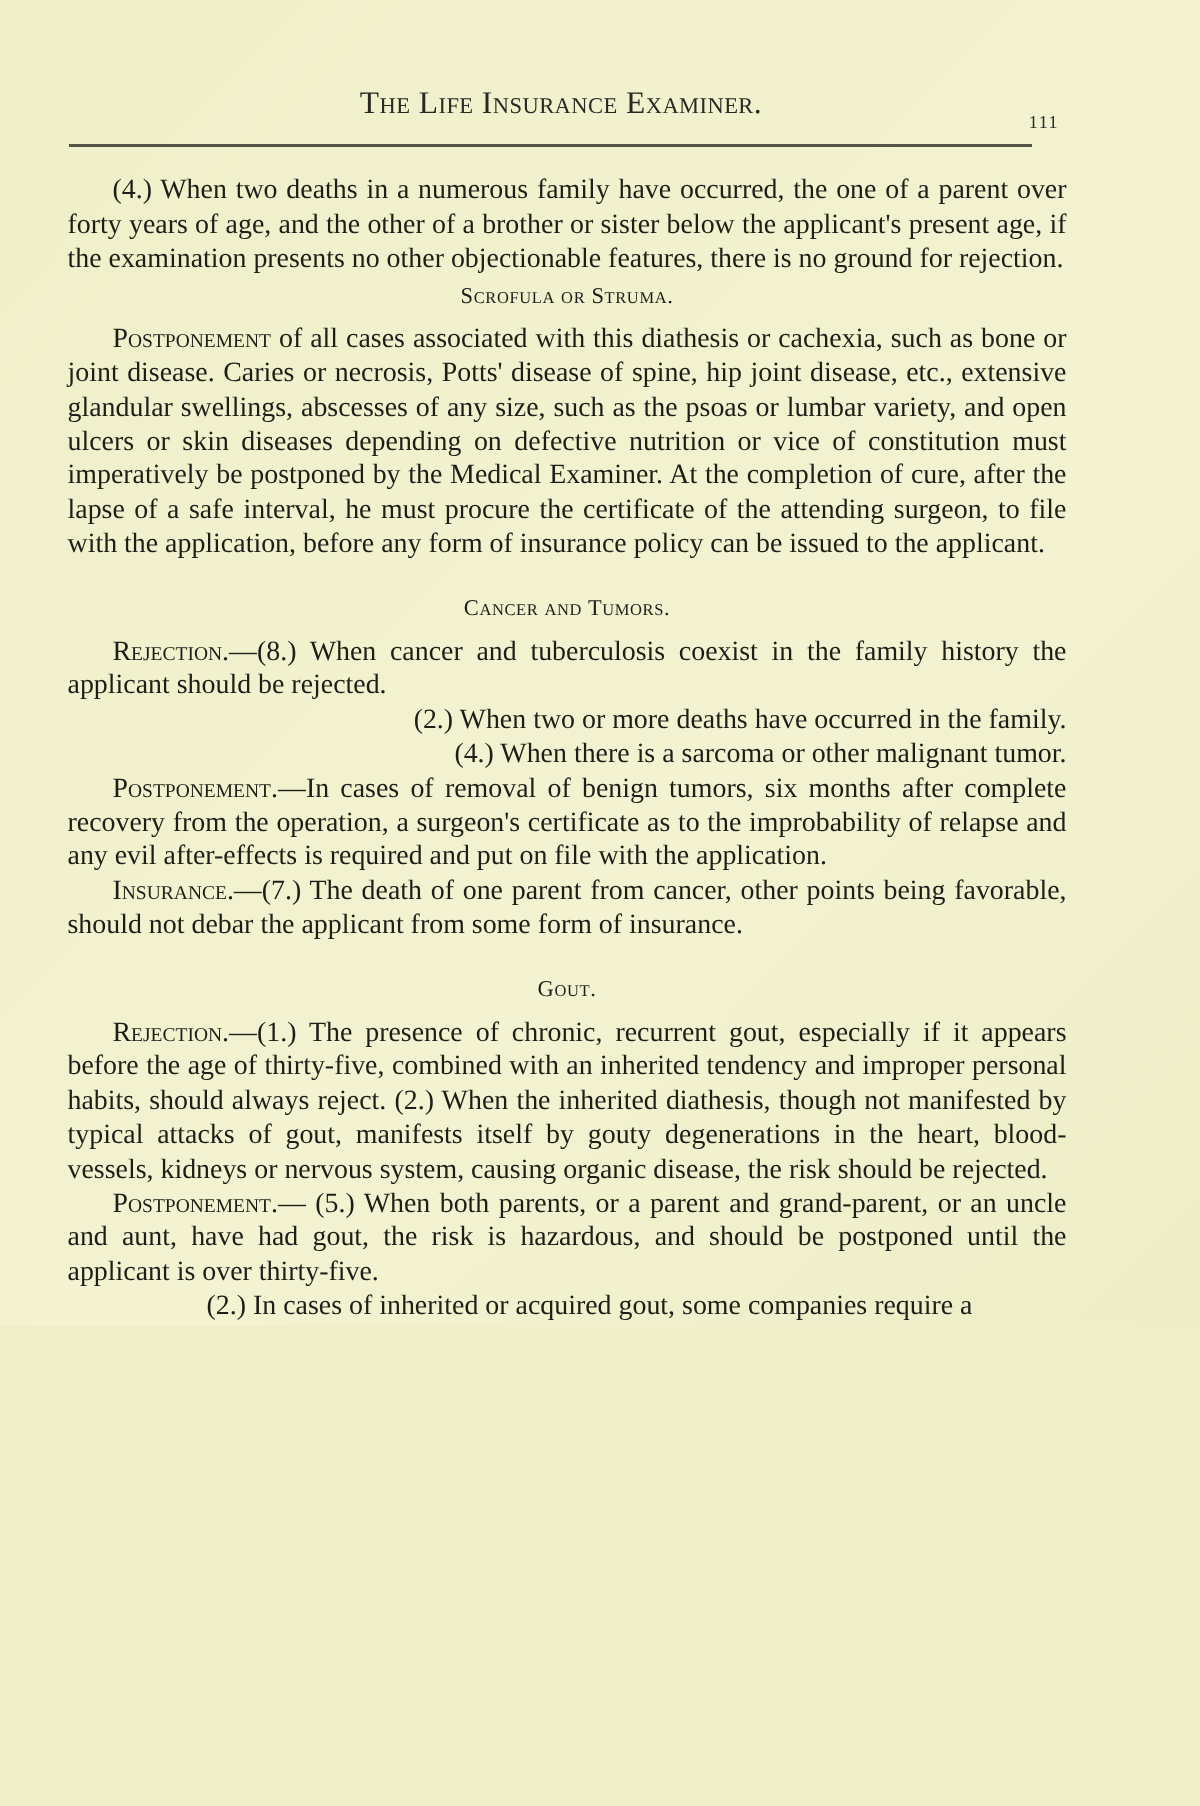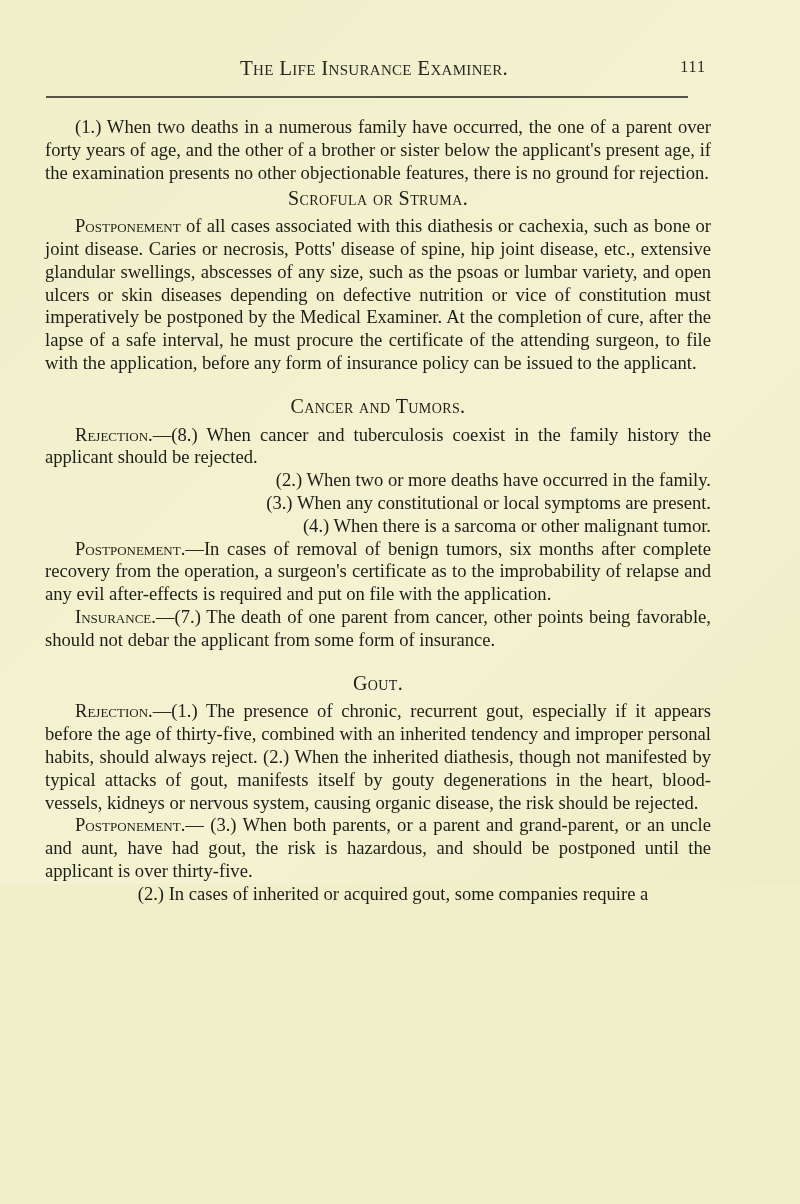--- a/index.html
+++ b/index.html
@@ -36,22 +36,22 @@
       width: 660px;
       text-align: center;
       font-size: 21px;
       letter-spacing: 0.3px;
       font-variant: small-caps;
       color: #2a2822;
     }
     .page-number {
       position: absolute;
       right: -2px;
-      top: 2px;
-      font-size: 16px;
+      top: 18px;
+      font-size: 12px;
       color: #2a2822;
       letter-spacing: 1px;
     }
     .head-rule {
       position: absolute;
       top: 96px;
       left: 30px;
       width: 432px;
       height: 0;
       border-top: 2px solid #3a3830;
@@ -67,21 +67,21 @@
       text-align: justify;
     }
     .text p {
       margin: 0;
       text-indent: 30px;
     }
     .text p.item { text-indent: 30px; text-align: right; }
     .section-heading {
       text-align: center;
       font-variant: small-caps;
-      font-size: 20px;
+      font-size: 15px;
       letter-spacing: 0.4px;
       margin: 3px 0 5px 0;
     }
     .section-heading.spaced { margin-top: 20px; margin-bottom: 6px; }
     .sc {
       font-variant: small-caps;
     }
   </style>
 </head>
 <body>
@@ -89,32 +89,31 @@
 <div class="page">
 
   <div class="running-head">
     <div class="running-title">The Life Insurance Examiner.</div>
     <div class="page-number">111</div>
   </div>
   <div class="head-rule" style="width:642px; left:46px;"></div>
 
   <div class="text">
 
-    <p>(1.) When two deaths in a numerous family have occurred, the one of a parent over forty years of age, and the other of a brother or sister below the applicant's present age, if the examination presents no other objectionable features, there is no ground for rejection.</p>
+    <p>(4.) When two deaths in a numerous family have occurred, the one of a parent over forty years of age, and the other of a brother or sister below the applicant's present age, if the examination presents no other objectionable features, there is no ground for rejection.</p>
 
     <div class="section-heading">Scrofula or Struma.</div>
     <p><span class="sc">Postponement</span><span> of all cases associated with this diathesis or cachexia, such as bone or joint disease. Caries or necrosis, Potts' disease of spine, hip joint disease, etc., extensive glandular swellings, abscesses of any size, such as the psoas or lumbar variety, and open ulcers or skin diseases depending on defective nutrition or vice of constitution must imperatively be postponed by the Medical Examiner. At the completion of cure, after the lapse of a safe interval, he must procure the certificate of the attending surgeon, to file with the application, before any form of insurance policy can be issued to the applicant.</span></p>
 
     <div class="section-heading spaced">Cancer and Tumors.</div>
     <p><span class="sc">Rejection.</span><span>—(8.) When cancer and tuberculosis coexist in the family history the applicant should be rejected.</span></p>
     <p class="item">(2.) When two or more deaths have occurred in the family.</p>
-    <p class="item">(3.) When any constitutional or local symptoms are present.</p>
     <p class="item">(4.) When there is a sarcoma or other malignant tumor.</p>
     <p><span class="sc">Postponement.</span><span>—In cases of removal of benign tumors, six months after complete recovery from the operation, a surgeon's certificate as to the improbability of relapse and any evil after-effects is required and put on file with the application.</span></p>
     <p><span class="sc">Insurance.</span><span>—(7.) The death of one parent from cancer, other points being favorable, should not debar the applicant from some form of insurance.</span></p>
 
     <div class="section-heading spaced">Gout.</div>
     <p><span class="sc">Rejection.</span><span>—(1.) The presence of chronic, recurrent gout, especially if it appears before the age of thirty-five, combined with an inherited tendency and improper personal habits, should always reject. (2.) When the inherited diathesis, though not manifested by typical attacks of gout, manifests itself by gouty degenerations in the heart, blood-vessels, kidneys or nervous system, causing organic disease, the risk should be rejected.</span></p>
-    <p><span class="sc">Postponement.</span><span>— (3.) When both parents, or a parent and grand-parent, or an uncle and aunt, have had gout, the risk is hazardous, and should be postponed until the applicant is over thirty-five.</span></p>
+    <p><span class="sc">Postponement.</span><span>— (5.) When both parents, or a parent and grand-parent, or an uncle and aunt, have had gout, the risk is hazardous, and should be postponed until the applicant is over thirty-five.</span></p>
     <p style="text-align:center;">(2.) In cases of inherited or acquired gout, some companies require a</p>
 
   </div>
 </div>
 
 </body></html>

